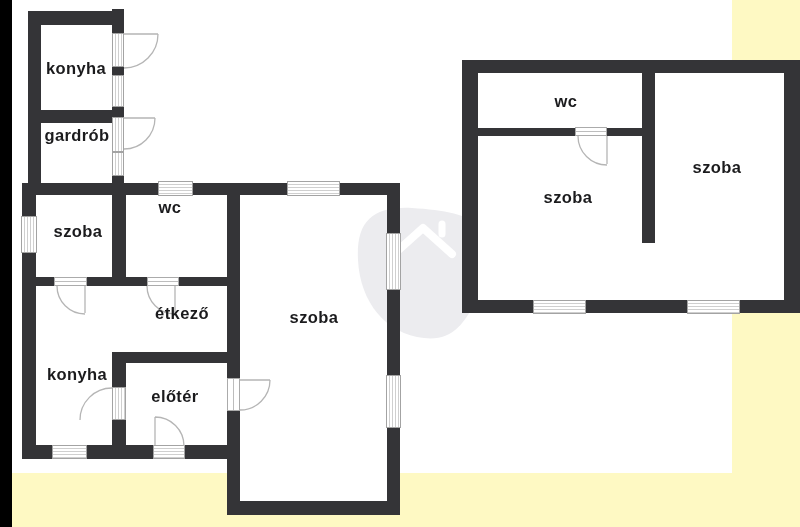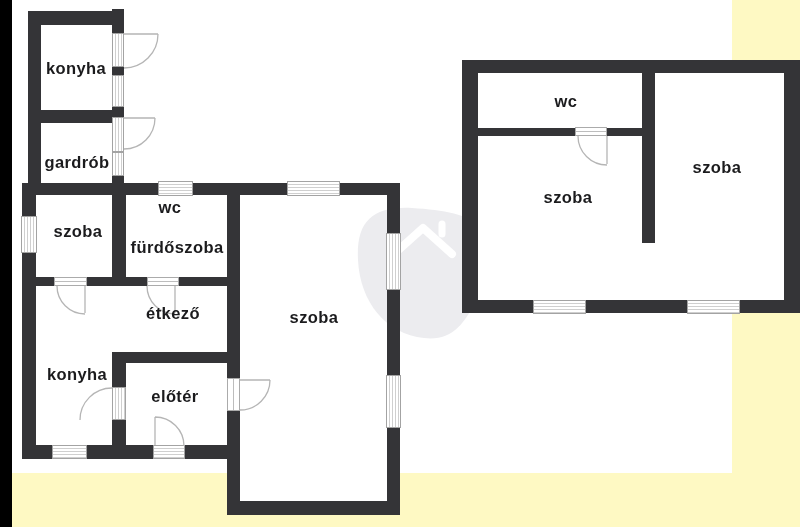--- a/index.html
+++ b/index.html
@@ -93,25 +93,24 @@
       <path d="M73,286 L73,313 M45,286 A28,28 0 0 0 73,314"></path>
       <path d="M163,286 L163,313 M135,286 A28,28 0 0 0 163,314"></path>
       <path d="M100,388 A32,32 0 0 0 68,420"></path>
       <path d="M143,445 L143,417 M143,417 A29,29 0 0 1 172,446"></path>
       <path d="M228,380 L258,380 M258,380 A30,30 0 0 1 228,410"></path>
       <path d="M595,136 L595,164 M566,136 A29,29 0 0 0 595,165"></path>
     </g>
   </svg>
 
   <div class="room-label" style="left:64px;top:68px;">konyha</div>
-  <div class="room-label" style="left:65px;top:162px;">gardrób</div>
+  <div class="room-label" style="left:65px;top:135px;">gardrób</div>
   <div class="room-label" style="left:66px;top:231px;">szoba</div>
   <div class="room-label" style="left:158px;top:207px;">wc</div>
-  <div class="room-label" style="left:165px;top:247px;">fürdőszoba</div>
-  <div class="room-label" style="left:161px;top:313px;">étkező</div>
+  <div class="room-label" style="left:170px;top:313px;">étkező</div>
   <div class="room-label" style="left:65px;top:374px;">konyha</div>
   <div class="room-label" style="left:163px;top:396px;">előtér</div>
   <div class="room-label" style="left:302px;top:317px;">szoba</div>
   <div class="room-label" style="left:554px;top:101px;">wc</div>
   <div class="room-label" style="left:556px;top:197px;">szoba</div>
   <div class="room-label" style="left:705px;top:167px;">szoba</div>
 
 
 </div>
 

